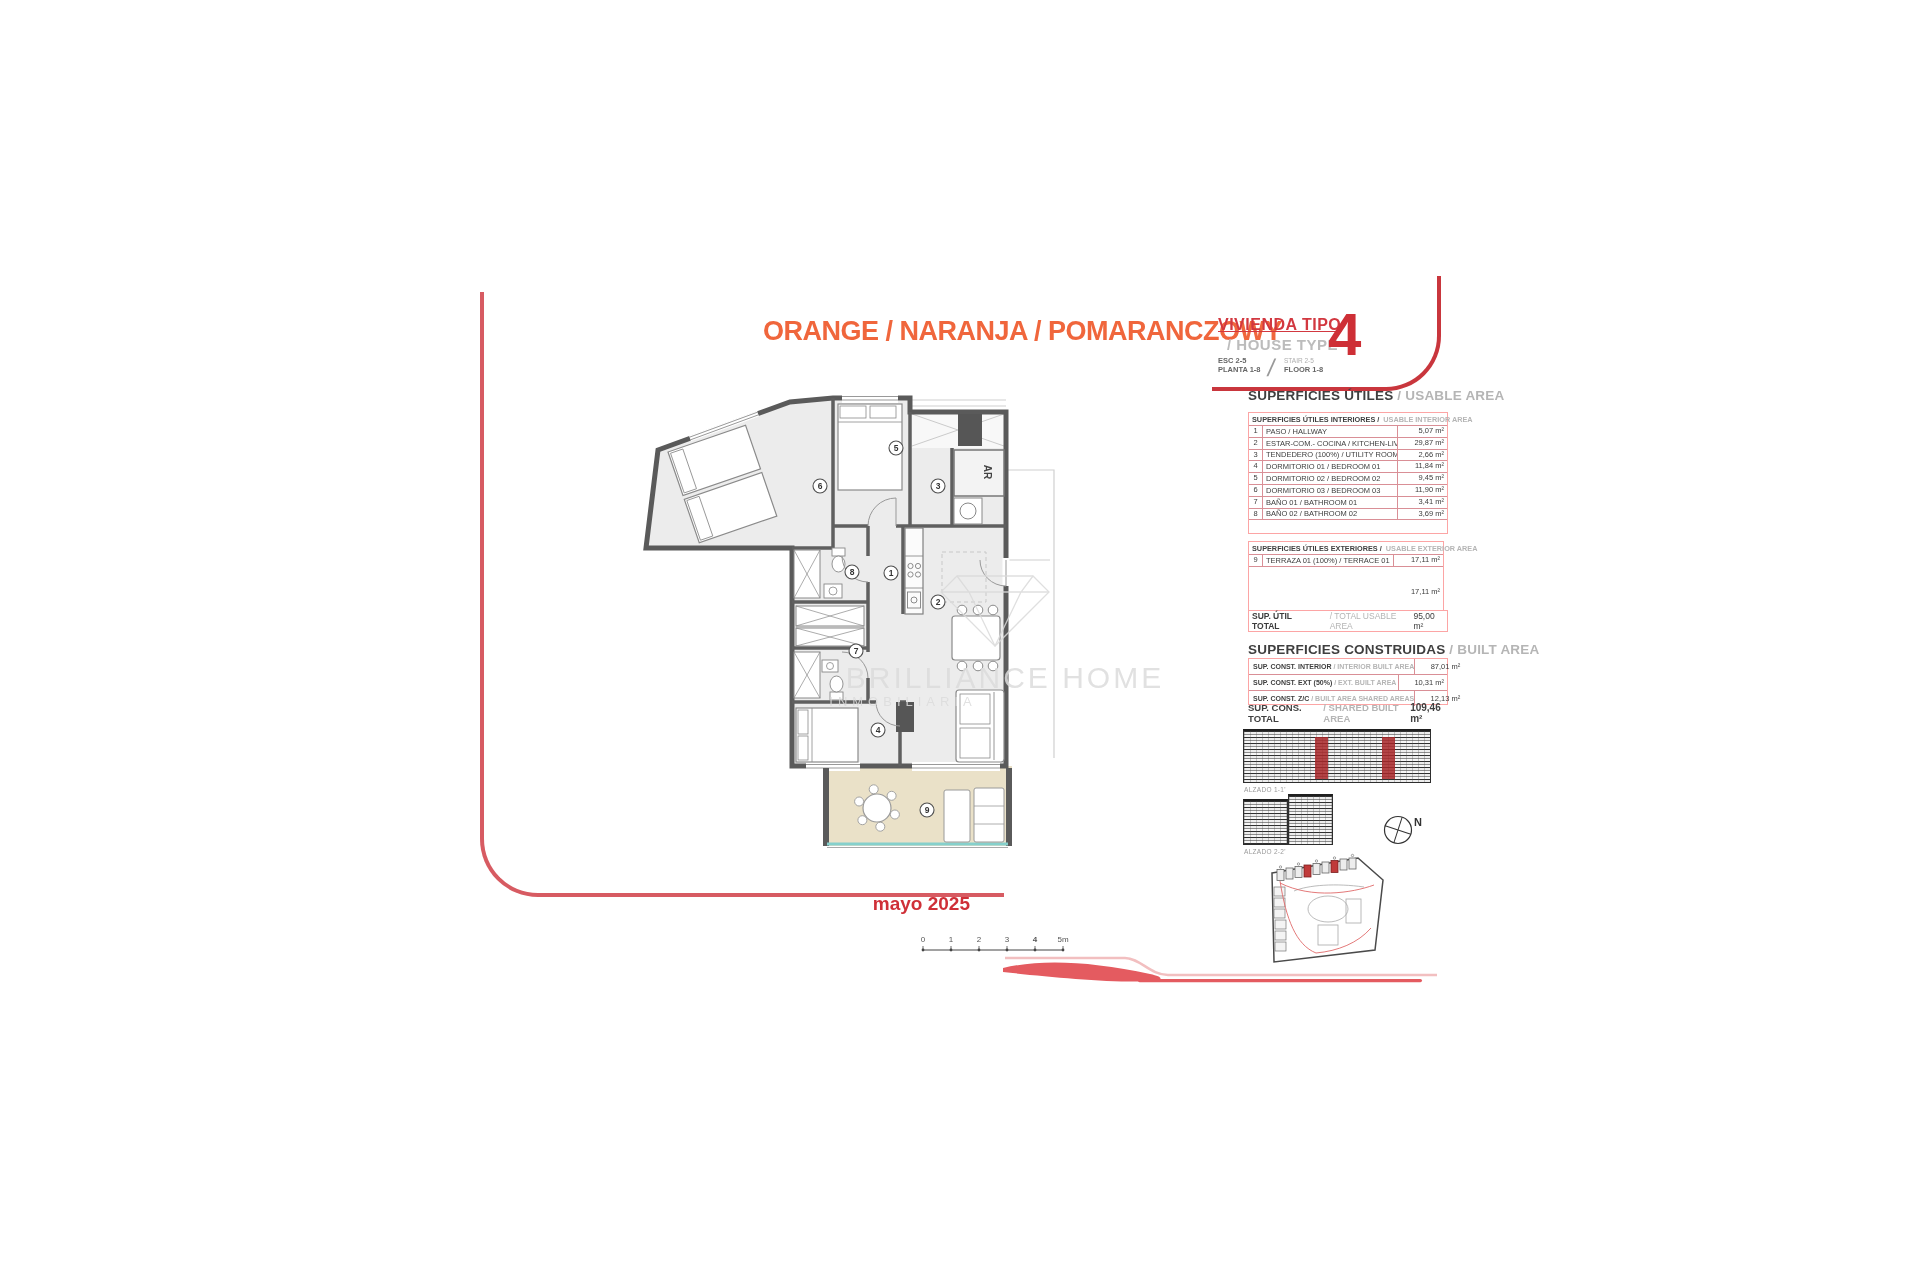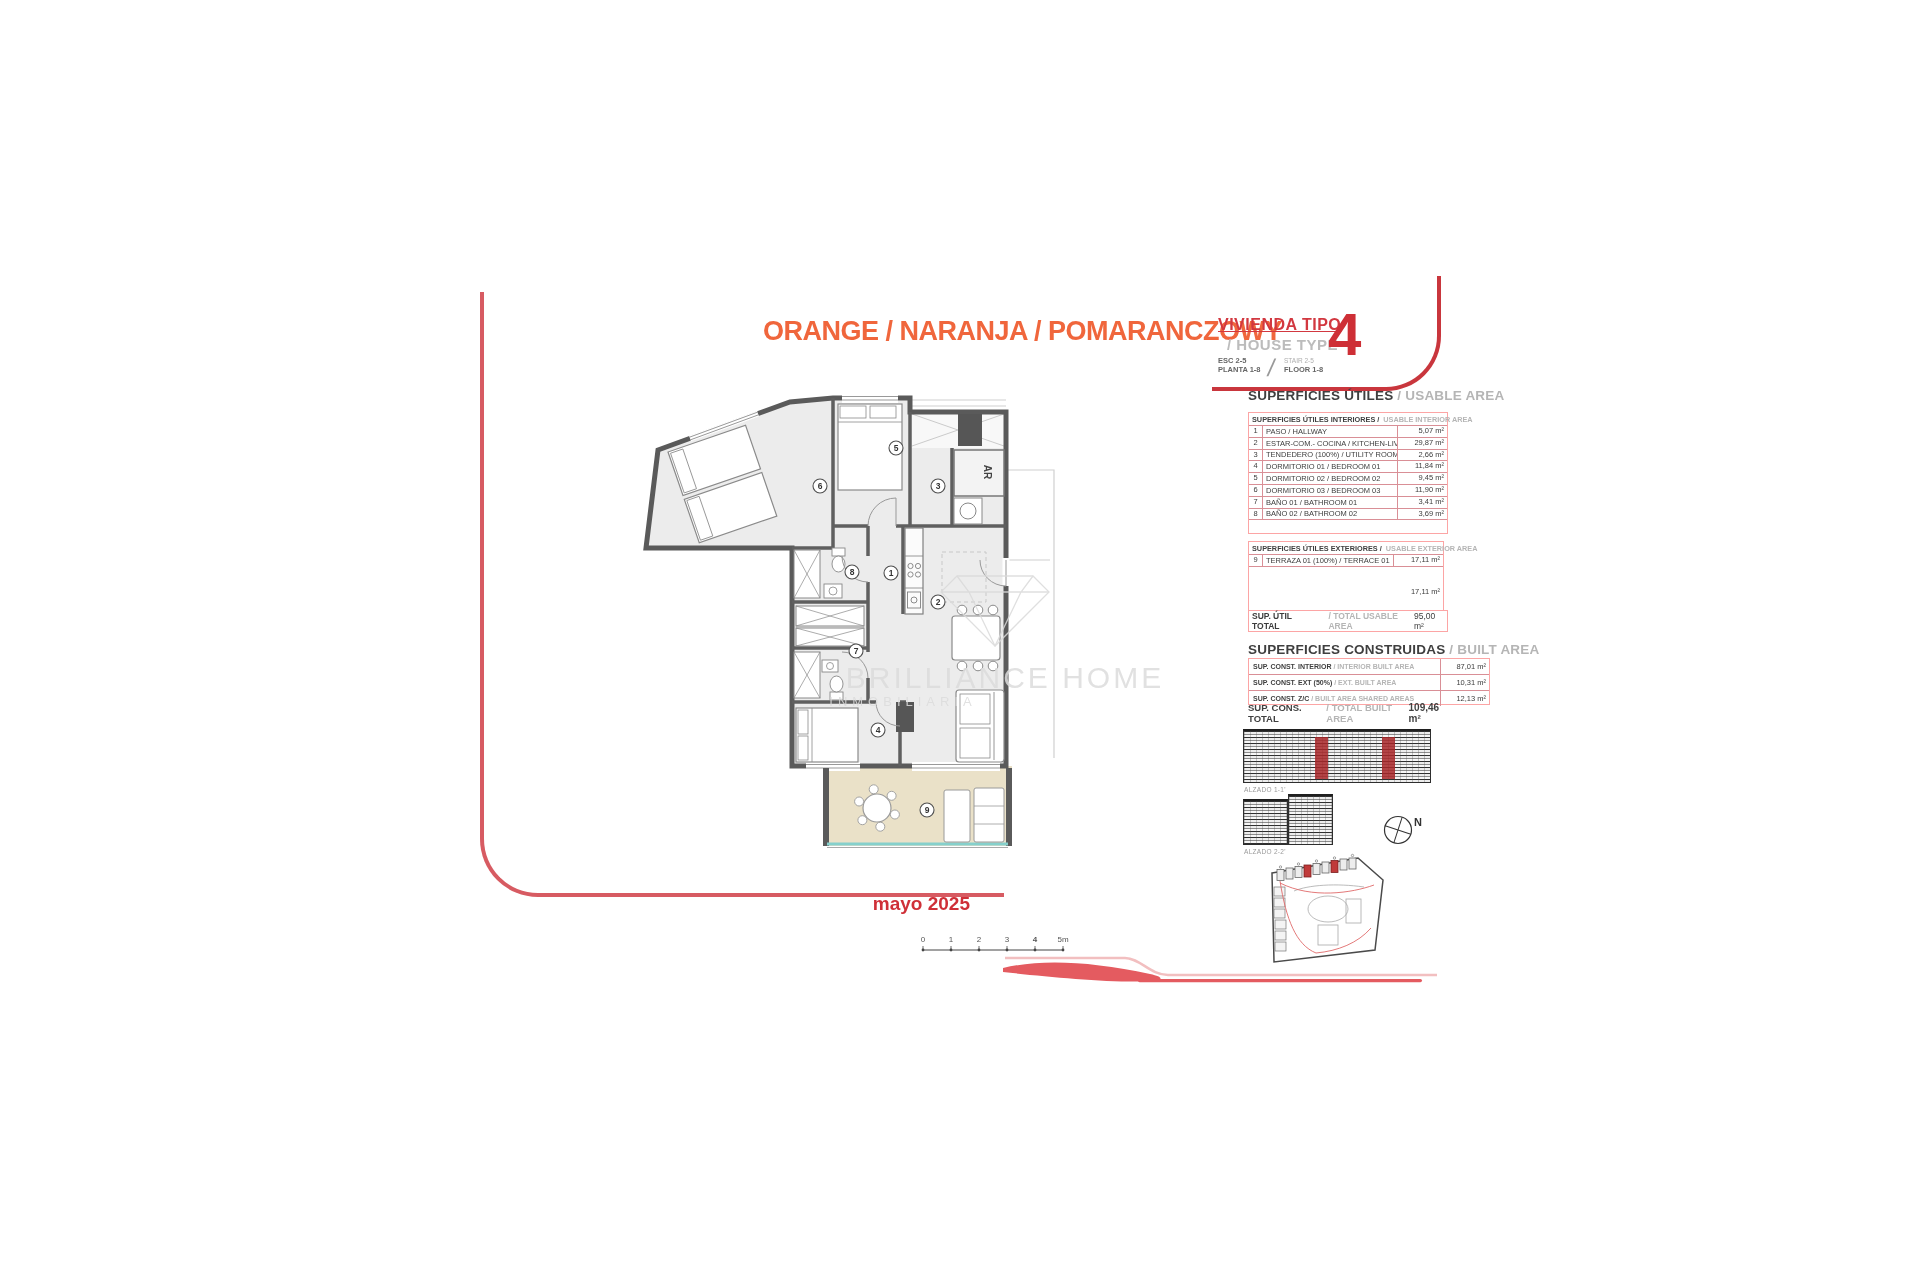--- a/index.html
+++ b/index.html
@@ -30,21 +30,21 @@
   .pinkbox{border:1px solid #fca5a5;background:#fff;box-sizing:border-box;}
   .trow{display:flex;align-items:center;border-bottom:1px solid #d98f96;height:10.8px;font-size:7.5px;}
   .trow:last-child{border-bottom:none;}
   .trow .num{width:13px;text-align:center;border-right:1px solid #d98f96;align-self:stretch;line-height:10.8px;flex:none;}
   .trow .lbl{flex:1;padding-left:3px;white-space:nowrap;overflow:hidden;}
   .trow .val{width:46px;text-align:right;border-left:1px solid #d98f96;align-self:stretch;line-height:10.8px;padding-right:3px;flex:none;}
   .thead{display:flex;align-items:center;height:12px;border-bottom:1px solid #d98f96;font-size:7.3px;padding-left:3px;white-space:nowrap;font-weight:bold;color:#3f3f3f;}
   .thead .en{color:#b5b5b5;margin-left:4px;font-weight:bold;}
   .subtotal{text-align:right;padding-right:3px;font-size:7.5px;margin-top:20px;color:#3c3c3c;}
   .totrow{display:flex;align-items:center;height:100%;font-size:8.5px;padding:0 3px;}
-  .totrow .en{color:#b5b5b5;margin-left:14px;font-weight:bold;}
+  .totrow .en{color:#b5b5b5;margin-left:14px;font-weight:normal;}
   .totrow .sp{flex:1;}
   .brow{display:flex;align-items:center;height:15px;border-bottom:1px solid #d98f96;font-size:7px;}
   .brow:last-child{border-bottom:none;}
   .brow .lbl{flex:1;padding-left:4px;white-space:nowrap;font-weight:bold;color:#3f3f3f;}
   .brow .lbl .en{color:#b5b5b5;}
   .brow .val{width:45px;border-left:1px solid #d98f96;align-self:stretch;line-height:15px;text-align:right;padding-right:3px;font-size:7.5px;flex:none;}
   #built-total{left:1248px;top:705px;width:200px;height:16px;display:flex;align-items:center;font-size:9.5px;font-weight:bold;color:#3f3f3f;}
   #built-total .en{color:#b5b5b5;margin-left:3px;}
   #built-total .sp{flex:1;}
   #built-total .val{font-size:10px;}
@@ -156,37 +156,37 @@
       <span class="sp"></span>
       <span>95,00 m²</span>
     </div>
   </div>
 
   <div class="abs tbl-title" style="left:1248px;top:642px;">
     <span>SUPERFICIES CONSTRUIDAS</span>
     <span class="en">/ BUILT AREA</span>
   </div>
 
-  <div class="abs pinkbox" style="left:1248px;top:658px;width:242px;height:47px;">
+  <div class="abs pinkbox" style="left:1248px;top:658px;width:200px;height:47px;">
     <div class="brow">
         <span class="lbl"><span>SUP. CONST. INTERIOR </span><span class="en">/ INTERIOR BUILT AREA</span></span>
         <span class="val">87,01 m²</span>
       </div>
     <div class="brow">
         <span class="lbl"><span>SUP. CONST. EXT (50%) </span><span class="en">/ EXT. BUILT AREA</span></span>
         <span class="val">10,31 m²</span>
       </div>
     <div class="brow">
         <span class="lbl"><span>SUP. CONST. Z/C </span><span class="en">/ BUILT AREA SHARED AREAS</span></span>
         <span class="val">12,13 m²</span>
       </div>
   </div>
   <div class="abs" id="built-total">
     <span>SUP. CONS. TOTAL</span>
-    <span class="en">/ TOTAL BUILT AREA</span>
+    <span class="en">/ SHARED BUILT AREA</span>
     <span class="sp"></span>
     <span class="val">109,46 m²</span>
   </div>
 
   <div class="abs elev" style="left:1243px;top:729px;width:188px;height:54px;">
     <div class="redstrip" style="left:38%;"></div>
     <div class="redstrip" style="left:74%;"></div>
   </div>
   <div class="abs elev-label" style="left:1244px;top:786px;">ALZADO 1-1'</div>
 

